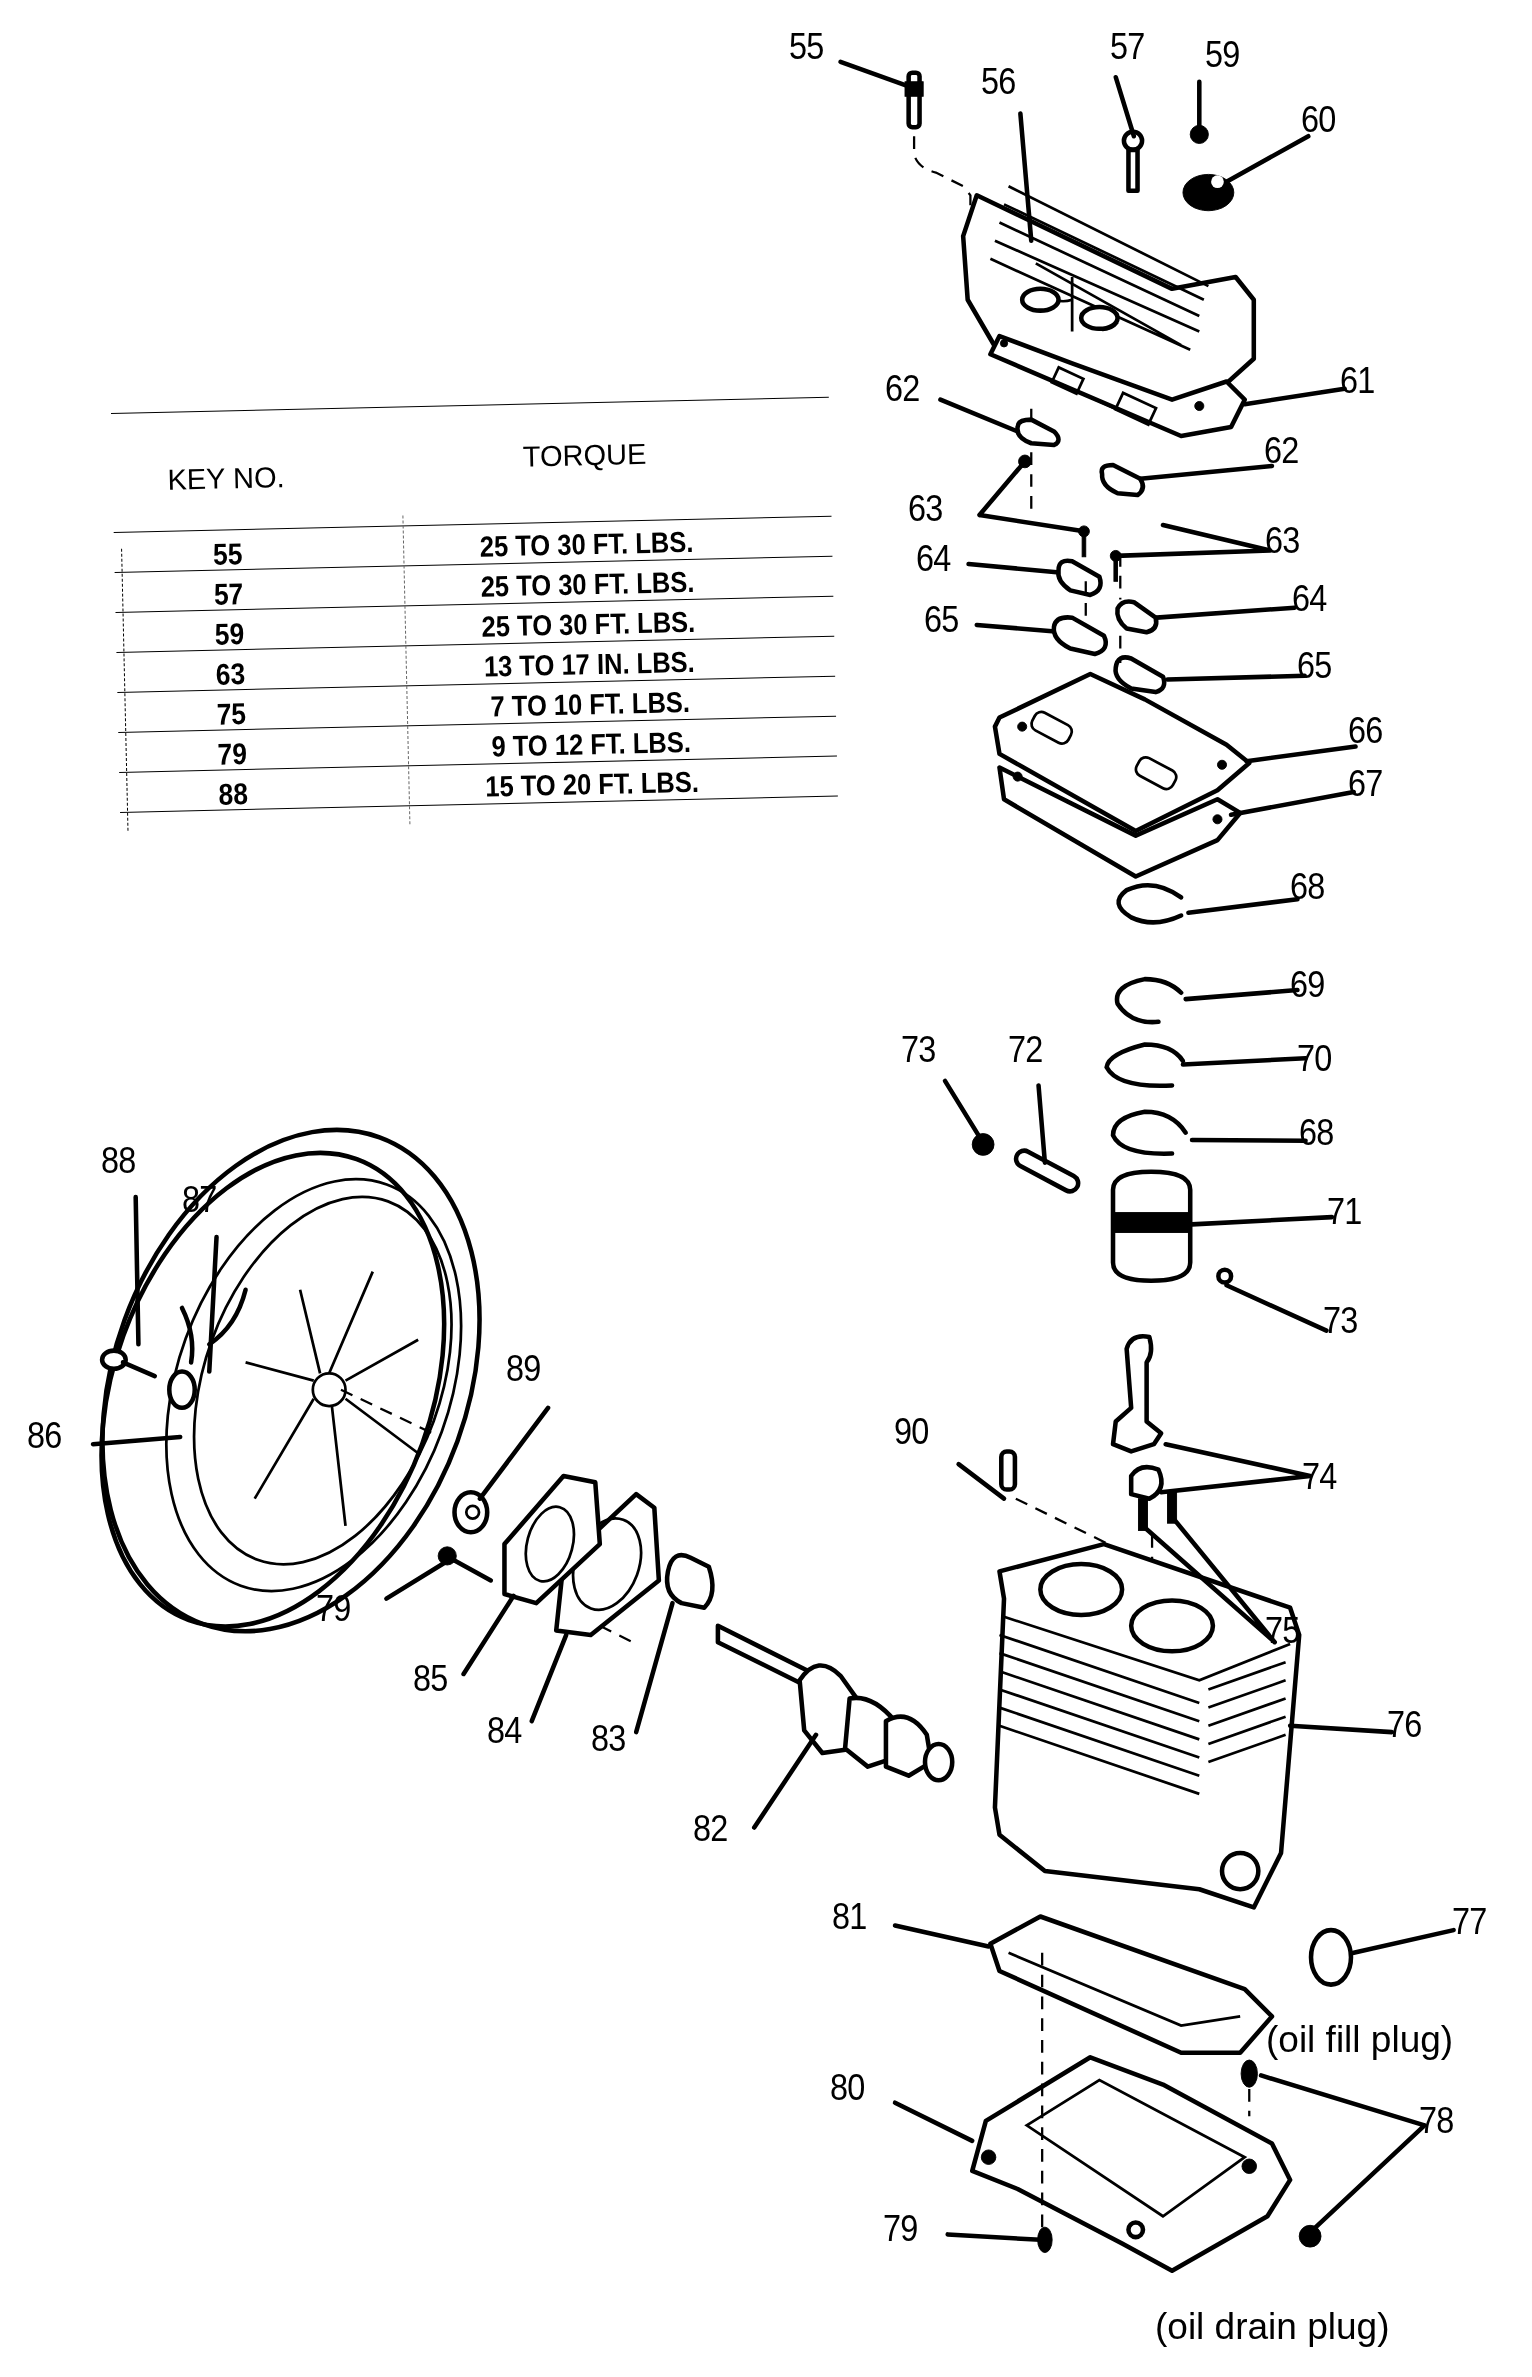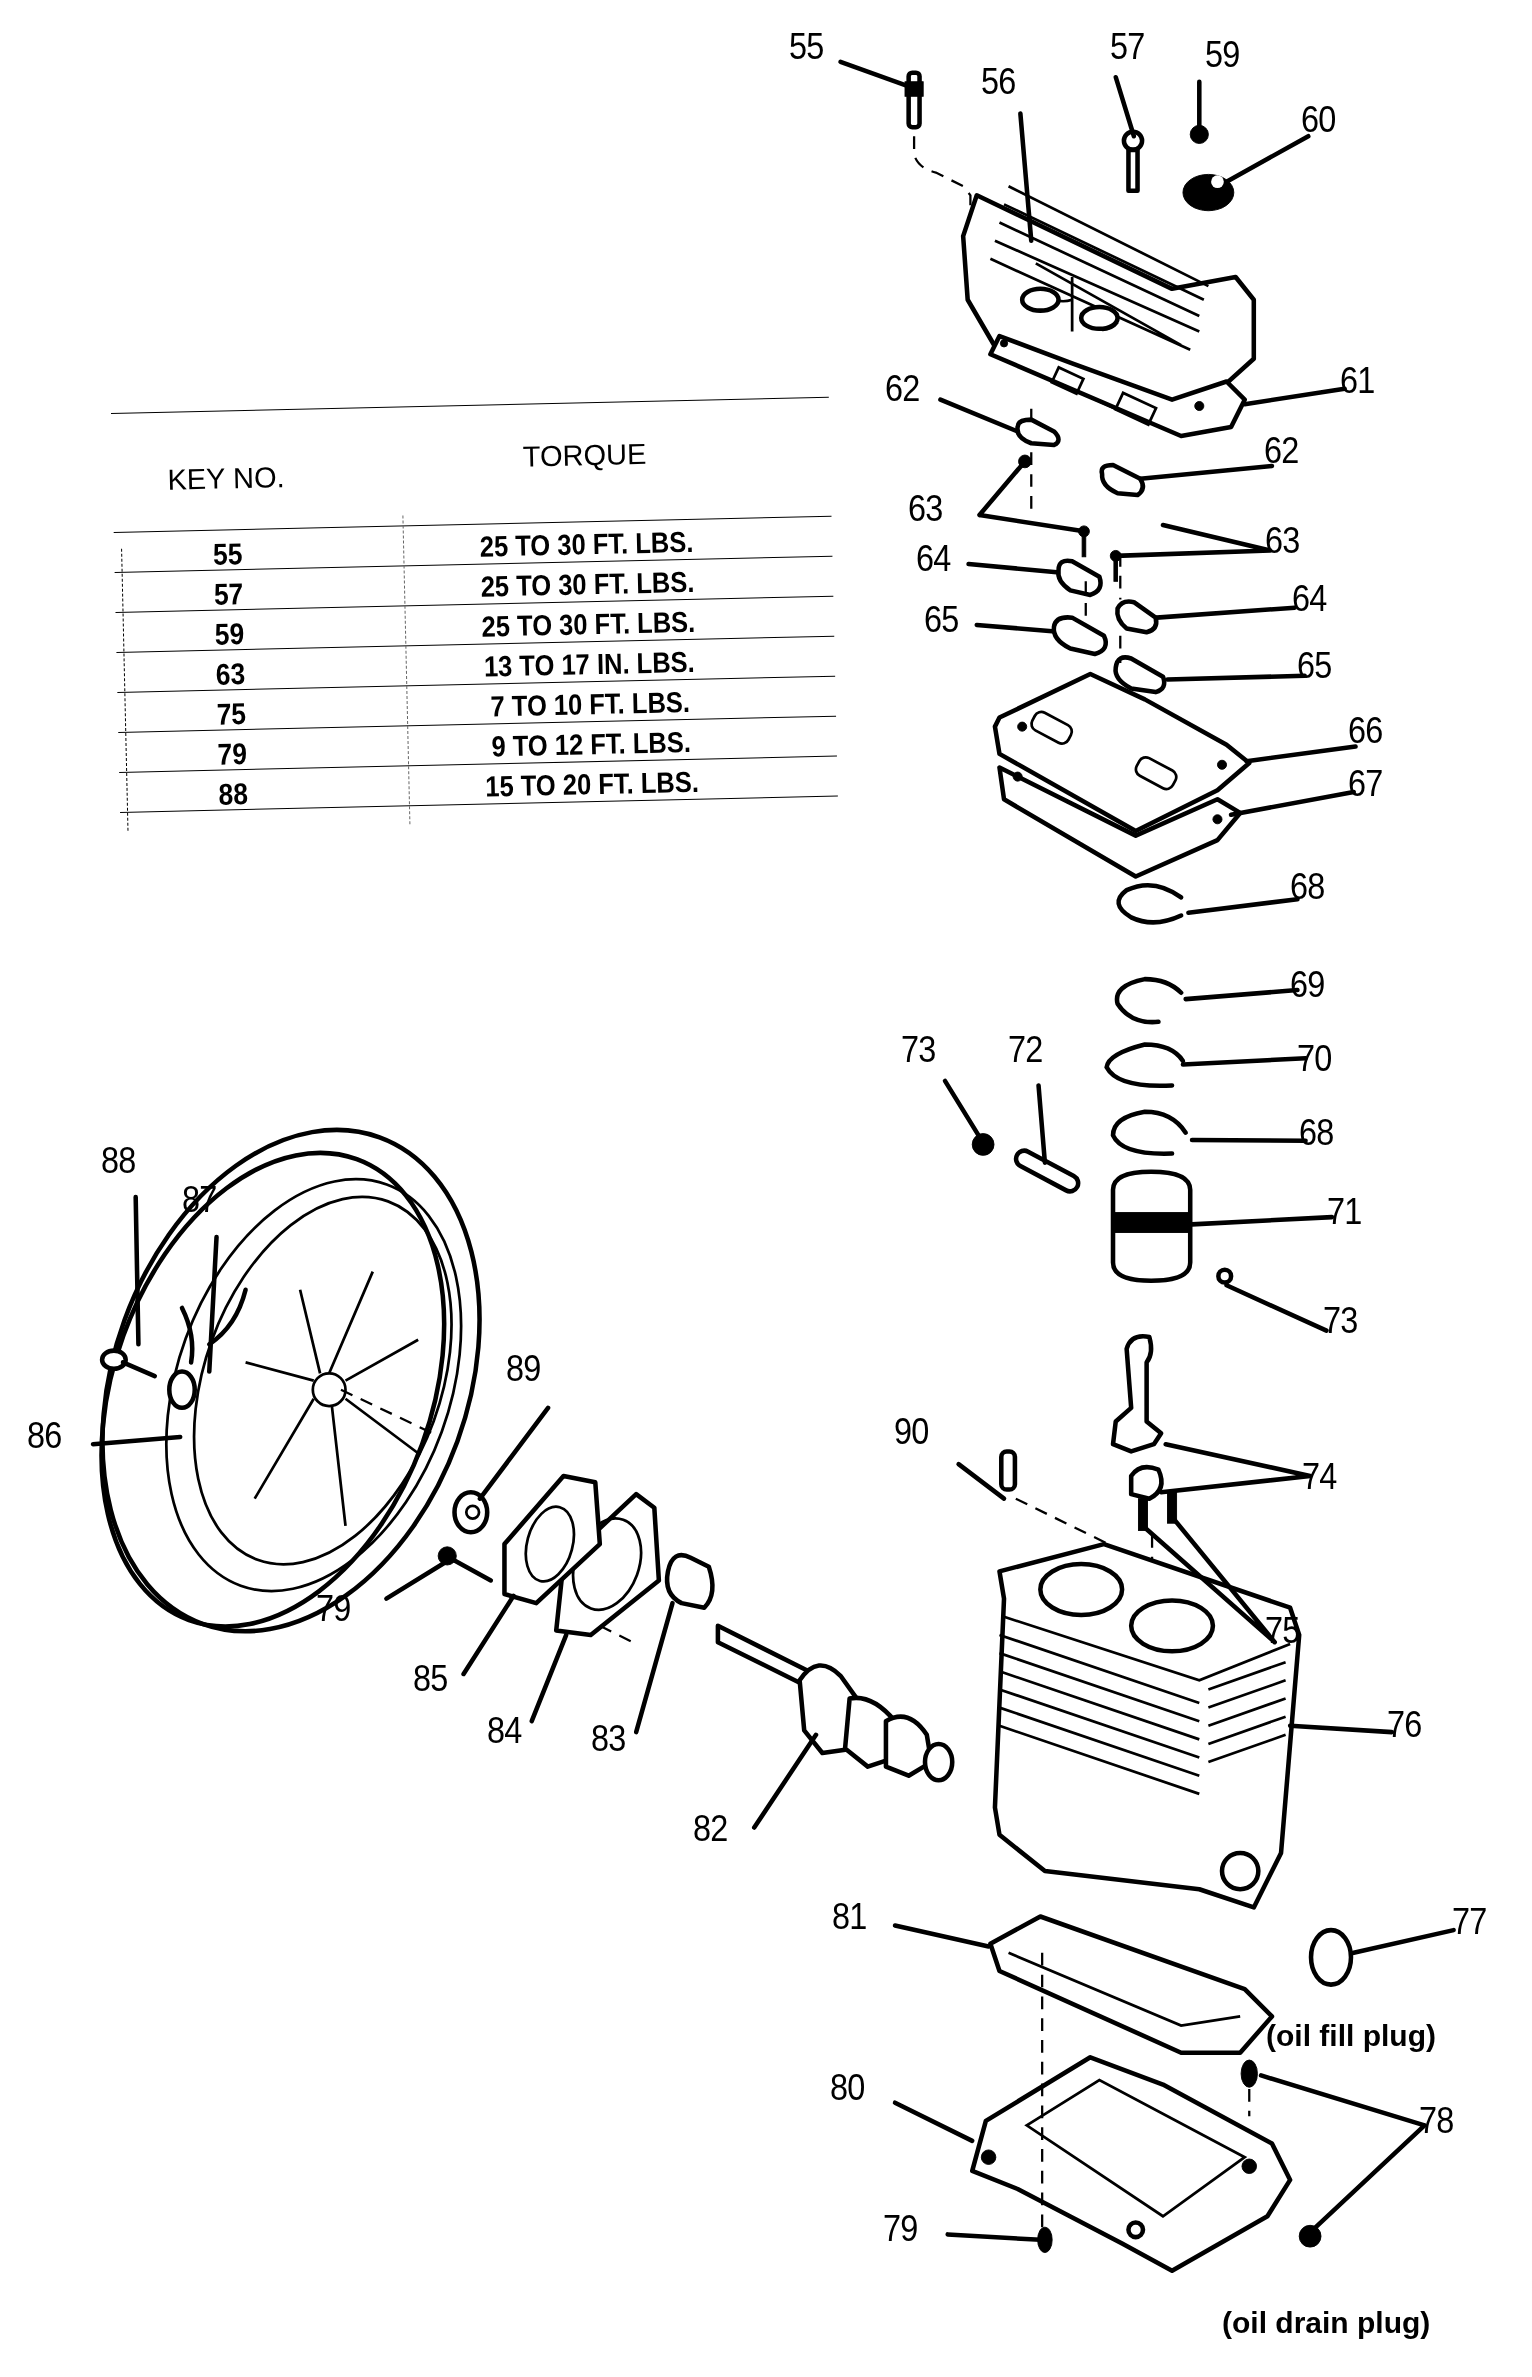--- a/index.html
+++ b/index.html
@@ -2,22 +2,22 @@
 <html style="font-size:14.5px"><head>
   <meta charset="utf-8">
   <style>
     html, body { margin: 0; padding: 0; background: #ffffff; }
     body { width: 1533px; height: 2377px; position: relative; overflow: hidden;
            font-family: "Liberation Sans", sans-serif; color: #000; }
     #diagram { position: absolute; left: 0; top: 0; width: 1533px; height: 2377px; }
     .callout { position: absolute; font-family: "Liberation Sans", sans-serif;
                font-size: 36px; line-height: 1; color: #000; letter-spacing: -0.9px;
                transform: scaleX(0.9); transform-origin: left top; white-space: nowrap; }
-    .note { position: absolute; font-family: "Liberation Sans", sans-serif; font-size: 30px;
-            font-weight: bold; line-height: 1; color: #000; white-space: nowrap; letter-spacing: 0px; }
+    .note { position: absolute; font-family: "Liberation Sans", sans-serif; font-size: 37px;
+            font-weight: normal; line-height: 1; color: #000; white-space: nowrap; letter-spacing: 0px; }
     
     #torque-table { position: absolute; left: 111px; top: 413px; width: 718px; transform: rotate(-1.3deg);
                     transform-origin: left top; }
     #torque-table .hdr { display: flex; height: 118px; align-items: center; border-top: 1.8px solid #000;
                          border-bottom: 1.8px solid #000; }
     #torque-table .hdr .c1 { width: 227px; text-align: center; font-size: 29px; padding-top: 16.4px; }
     #torque-table .hdr .c2 { flex: 1; text-align: center; font-size: 29px; padding-bottom: 12.7px; }
     #torque-table .row { display: flex; height: 39px; align-items: flex-end; border-bottom: 1.8px solid #000; }
     #torque-table .row .c1 { width: 227px; text-align: center; font-size: 30px; font-weight: bold; line-height: 1;
                              transform: scaleX(0.88); }
@@ -356,14 +356,14 @@
 <div class="callout" style="left:591px;top:1721px">83</div>
 <div class="callout" style="left:487px;top:1713px">84</div>
 <div class="callout" style="left:413px;top:1661px">85</div>
 <div class="callout" style="left:27px;top:1418px">86</div>
 <div class="callout" style="left:182px;top:1182px">87</div>
 <div class="callout" style="left:101px;top:1143px">88</div>
 <div class="callout" style="left:506px;top:1351px">89</div>
 <div class="callout" style="left:894px;top:1414px">90</div>
 
 <div class="note" style="left:1266px;top:2021px">(oil fill plug)</div>
-<div class="note" style="left:1222px;top:2308px">(oil drain plug)</div>
+<div class="note" style="left:1155px;top:2308px">(oil drain plug)</div>
 
 
 </body></html>

